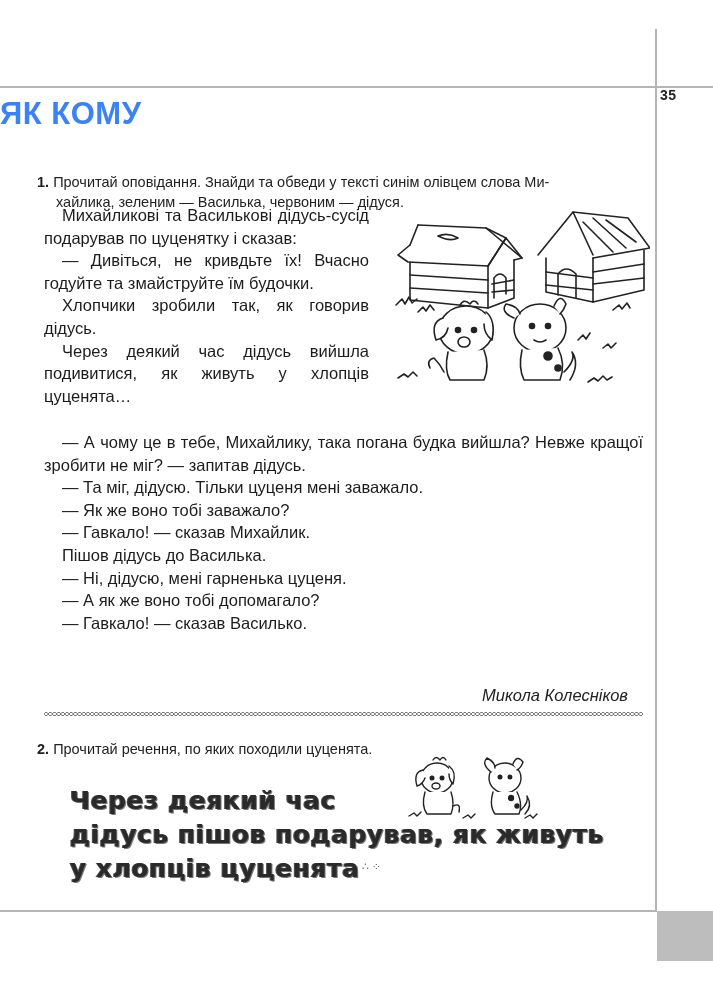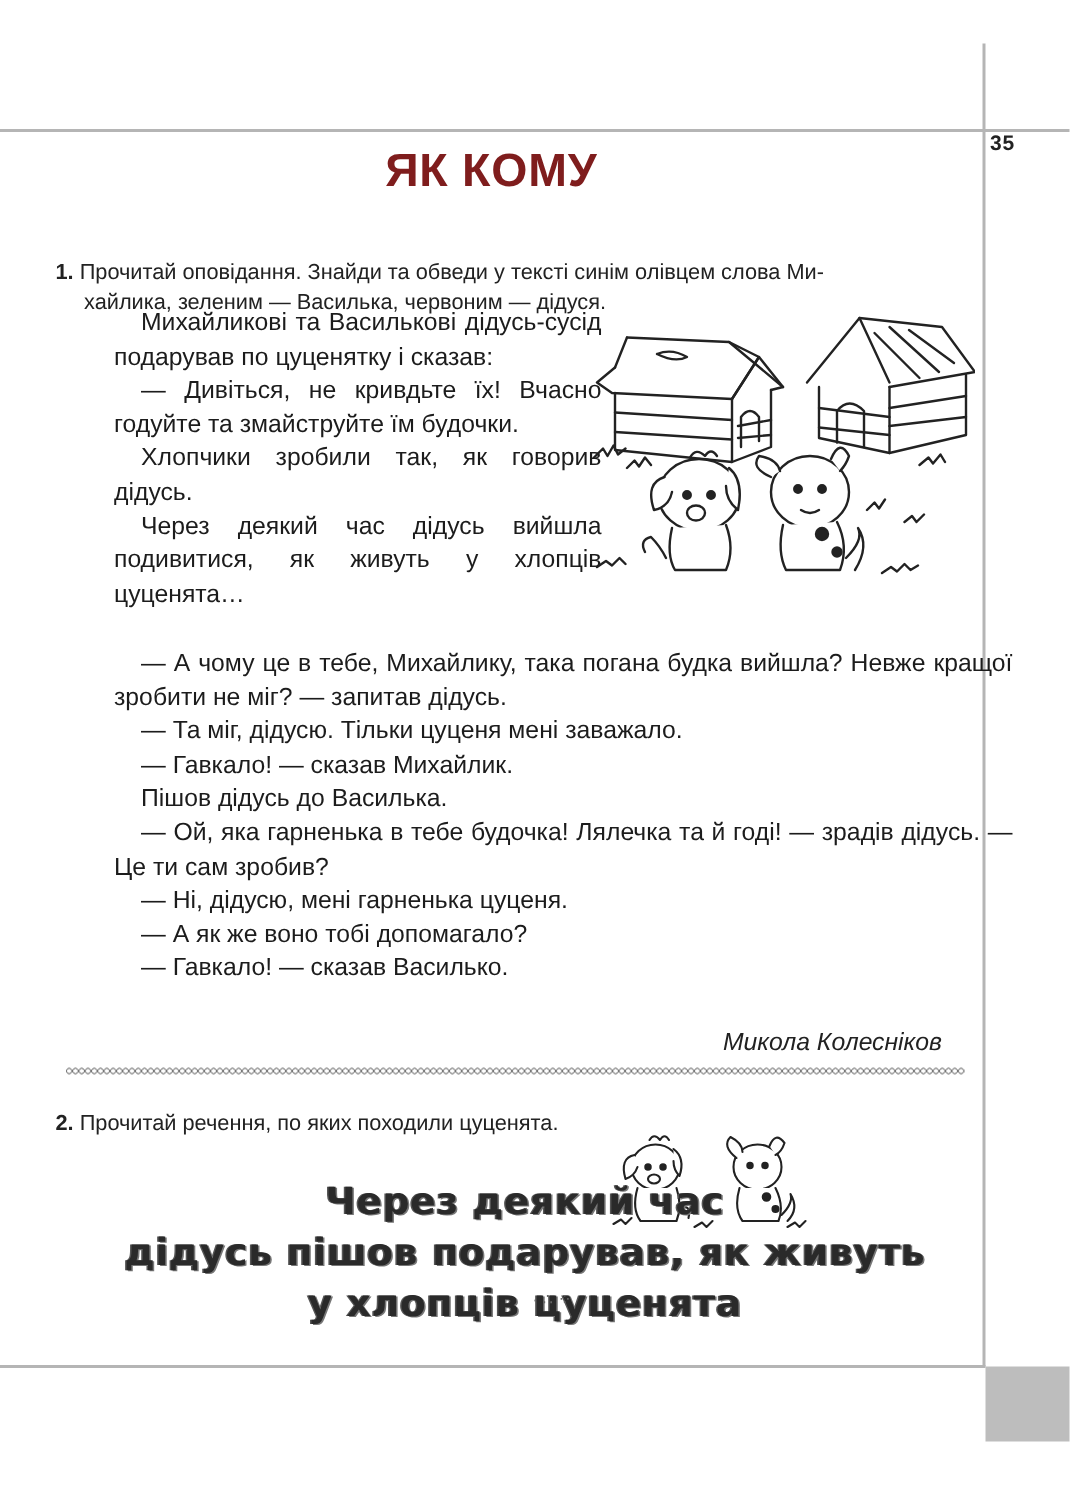--- a/index.html
+++ b/index.html
@@ -3,38 +3,38 @@
 <meta charset="utf-8">
 <style>
   html, body { margin: 0; padding: 0; background: #ffffff; }
   body { width: 713px; height: 992px; position: relative; overflow: hidden;
          font-family: "Liberation Sans", "DejaVu Sans", sans-serif; color: #1c1c1c; }
   .vline { position: absolute; left: 655px; top: 29px; width: 2px; height: 882px; background: #b5b5b5; }
   .hline-top { position: absolute; left: 0; top: 86px; width: 713px; height: 2px; background: #b5b5b5; }
   .hline-bottom { position: absolute; left: 0; top: 910px; width: 657px; height: 2px; background: #b5b5b5; }
   .gray-block { position: absolute; left: 657px; top: 911px; width: 56px; height: 50px; background: #bdbdbd; }
   .page-num { position: absolute; left: 660px; top: 67px; font-size: 14px; font-weight: bold; color: #222; letter-spacing: 0.5px; margin-top: 20px; }
-  .title { position: absolute; left: 0; width: 655px; top: 96px; text-align: center; font-size: 31px; font-weight: bold; letter-spacing: 0.5px; color: #7f1d1d; }
+  .title { position: absolute; left: 0; width: 655px; top: 96px; text-align: left; font-size: 31px; font-weight: bold; letter-spacing: 0.5px; color: #3b82f6; }
   .task { position: absolute; left: 37px; width: 606px; font-size: 14.5px; line-height: 20px; color: #222; text-align: justify; margin-top: 15px; }
   .task .num { font-weight: bold; }
   .task .indent { padding-left: 19px; }
-  .story { position: absolute; left: 44px; font-size: 16.5px; line-height: 22.6px; color: #1c1c1c; margin-left: 32px; }
+  .story { position: absolute; left: 44px; font-size: 16.5px; line-height: 22.6px; color: #1c1c1c; }
   .story p { margin: 0; text-align: justify; text-align-last: left; }
   .story p.ind { text-indent: 18px; }
   .story-narrow { top: 204px; width: 325px; }
   .story-wide { top: 431px; width: 599px; }
   .author { position: absolute; top: 686px; right: 85px; font-style: italic; font-size: 16.5px; color: #222; }
   .separator { position: absolute; left: 44px; top: 711px; width: 599px; height: 6px;
                background-image: radial-gradient(circle, transparent 1.3px, #777 1.5px, #777 2px, transparent 2.2px);
                background-size: 4.2px 6px; background-repeat: repeat-x; }
   .illus1 { position: absolute; left: 388px; top: 200px; width: 262px; height: 190px; }
   .illus2 { position: absolute; left: 405px; top: 752px; width: 150px; height: 72px; }
   .fancy { position: absolute; left: 70px; width: 560px; font-family: "DejaVu Sans", sans-serif; font-weight: bold;
            font-size: 25px; line-height: 34px; color: #2a2a2a; letter-spacing: 0.5px; top: 784px;
-           text-shadow: 1px 1px 0 #777, -1px 0 0 #555; text-align: center; }
+           text-shadow: 1px 1px 0 #777, -1px 0 0 #555; }
   .fancy div { white-space: nowrap; }
   .paws { position: absolute; font-size: 11px; color: #666; }
 </style>
 </head>
 <body>
 
 <div class="vline"></div>
 <div class="hline-top"></div>
 <div class="hline-bottom"></div>
 <div class="gray-block"></div>
@@ -95,23 +95,23 @@
   <path d="M146 140 Q152 144 158 140"></path>
   <path d="M134 150 Q130 168 136 180 L172 180 Q178 164 170 148" fill="#fff"></path>
   <circle cx="160" cy="156" r="4" fill="#222"></circle>
   <circle cx="170" cy="168" r="3" fill="#222"></circle>
   <path d="M176 172 Q188 160 184 152 Q192 164 182 180" fill="#fff"></path>
 </svg>
 
 <div class="story story-wide">
   <p class="ind">— А чому це в тебе, Михайлику, така погана будка вийшла? Невже кращої зробити не міг? — запитав дідусь.</p>
   <p class="ind">— Та міг, дідусю. Тільки цуценя мені заважало.</p>
+  <p class="ind">— Як же воно тобі заважало?</p>
   <p class="ind">— Гавкало! — сказав Михайлик.</p>
   <p class="ind">Пішов дідусь до Василька.</p>
-  <p class="ind">— Ой, яка гарненька в тебе будочка! Лялечка та й годі! — зрадів дідусь. — Це ти сам зробив?</p>
   <p class="ind">— Ні, дідусю, мені гарненька цуценя.</p>
   <p class="ind">— А як же воно тобі допомагало?</p>
   <p class="ind">— Гавкало! — сказав Василько.</p>
 </div>
 
 <div class="author">Микола Колесніков</div>
 
 <div class="separator"></div>
 
 <div class="task" style="top:724px;">

